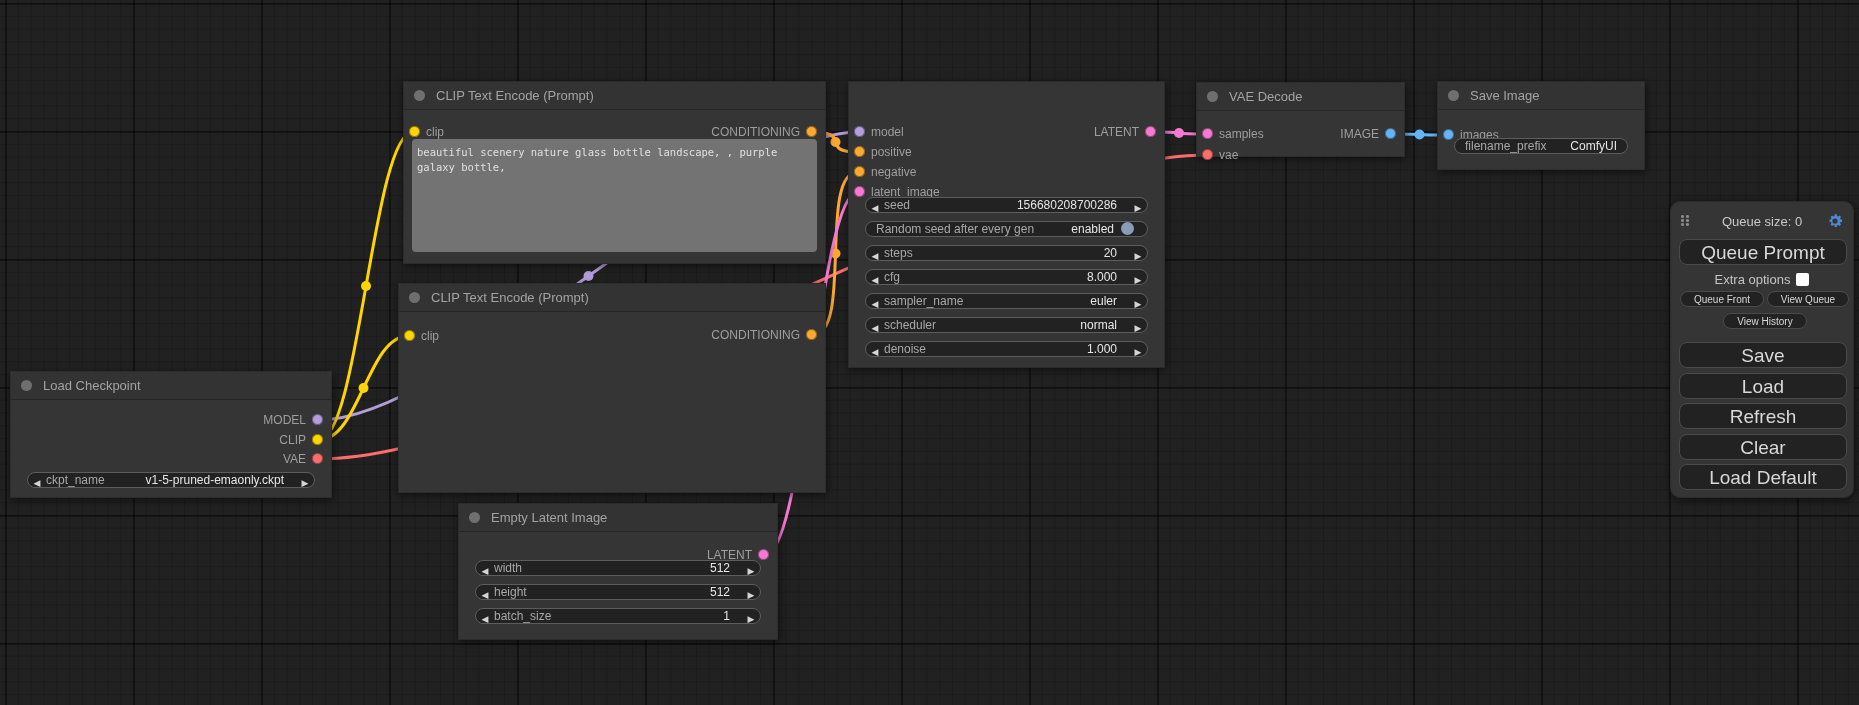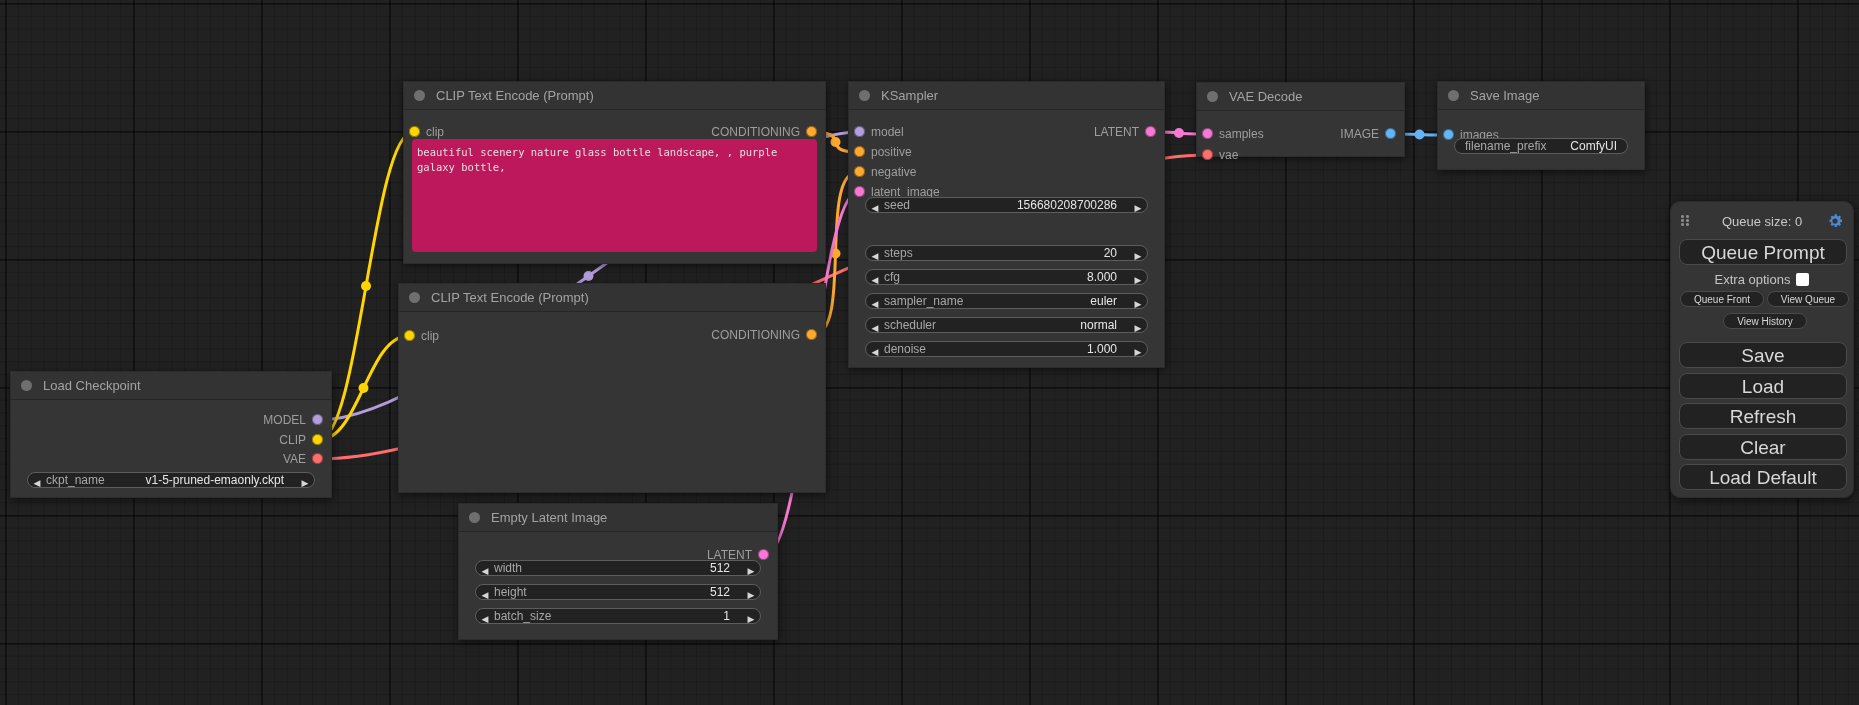--- a/index.html
+++ b/index.html
@@ -47,21 +47,21 @@
   }
   .widget .arrow{color:#d6d6d6;font-size:9px;line-height:20px;width:18px;text-align:center;flex:0 0 auto;}
   .widget .wlabel{flex:0 0 auto;white-space:nowrap;}
   .widget .spacer{flex:1 1 auto;}
   .widget .wvalue{flex:0 0 auto;color:#e6e6e6;white-space:nowrap;}
   .widget.no-arrows{padding:0 10px;}
   .widget .toggle-circle{
     flex:0 0 auto;width:13px;height:13px;border-radius:50%;background:#8b9cb8;margin:0 3px 0 7px;
   }
   .textbox{
-    position:absolute;left:8px;right:8px;background:#be185d;border-radius:4px;
+    position:absolute;left:8px;right:8px;background:#737373;border-radius:4px;
     color:#e0e0e0;font-family:"DejaVu Sans Mono",monospace;font-size:10.5px;line-height:15px;
     padding:6px 3px 4px 5px;box-sizing:border-box;overflow:hidden;white-space:pre-wrap;word-break:break-word;
   }
   
   #queue-panel{
     position:absolute;z-index:3;left:1670px;top:201px;width:184px;height:297px;
     background:#353535;border-radius:10px;box-shadow:1px 2px 10px rgba(0,0,0,.6);
     border:1px solid #2c2c2c;box-sizing:border-box;
   }
   .qp-row{position:absolute;left:0;right:0;}
@@ -122,32 +122,37 @@
         <div class="port in" style="left: 5px; top: 43px; right: 10px;"><span class="port-dot" style="background: rgb(255, 213, 0);"></span><span class="port-label">clip</span></div>
         <div class="port out" style="right: 8px; top: 43px; left: 10px;"><span class="port-label">CONDITIONING</span><span class="port-dot" style="background: rgb(255, 169, 49);"></span></div>
         <div class="textbox" style="top: 57px; bottom: 11px;">beautiful scenery nature glass bottle landscape, , purple galaxy bottle,</div>
       </div>
       <div class="node" style="left: 398px; top: 283px; width: 428px; height: 210px;">
         <div class="node-title"><span class="title-dot"></span><span>CLIP Text Encode (Prompt)</span></div>
         <div class="port in" style="left: 5px; top: 45px; right: 10px;"><span class="port-dot" style="background: rgb(255, 213, 0);"></span><span class="port-label">clip</span></div>
         <div class="port out" style="right: 8px; top: 44px; left: 10px;"><span class="port-label">CONDITIONING</span><span class="port-dot" style="background: rgb(255, 169, 49);"></span></div>
       </div>
       <div class="node" style="left: 848px; top: 81px; width: 317px; height: 287px;">
-        <div class="node-title"><span class="title-dot"></span><span>KSampler</span></div>
         <div class="port in" style="left: 5px; top: 43px; right: 10px;"><span class="port-dot" style="background: rgb(179, 157, 219);"></span><span class="port-label">model</span></div>
         <div class="port in" style="left: 5px; top: 63px; right: 10px;"><span class="port-dot" style="background: rgb(255, 169, 49);"></span><span class="port-label">positive</span></div>
         <div class="port in" style="left: 5px; top: 83px; right: 10px;"><span class="port-dot" style="background: rgb(255, 169, 49);"></span><span class="port-label">negative</span></div>
         <div class="port in" style="left: 5px; top: 103px; right: 10px;"><span class="port-dot" style="background: rgb(248, 121, 212);"></span><span class="port-label">latent_image</span></div>
         <div class="port out" style="right: 8px; top: 43px; left: 10px;"><span class="port-label">LATENT</span><span class="port-dot" style="background: rgb(248, 121, 212);"></span></div>
         <div class="widget" style="top: 115px;">
           <span class="arrow">◀</span>
           <span class="wlabel">seed</span>
           <span class="spacer"></span>
           <span class="wvalue" style="margin-right: 12px;">156680208700286</span>
           <span class="arrow">▶</span>
+        </div>
+        <div class="widget no-arrows" style="top: 139px;">
+          <span class="wlabel">Random seed after every gen</span>
+          <span class="spacer"></span>
+          <span class="wvalue">enabled</span>
+          <span class="toggle-circle"></span>
         </div>
         <div class="widget" style="top: 163px;">
           <span class="arrow">◀</span>
           <span class="wlabel">steps</span>
           <span class="spacer"></span>
           <span class="wvalue" style="margin-right: 12px;">20</span>
           <span class="arrow">▶</span>
         </div>
         <div class="widget" style="top: 187px;">
           <span class="arrow">◀</span>

